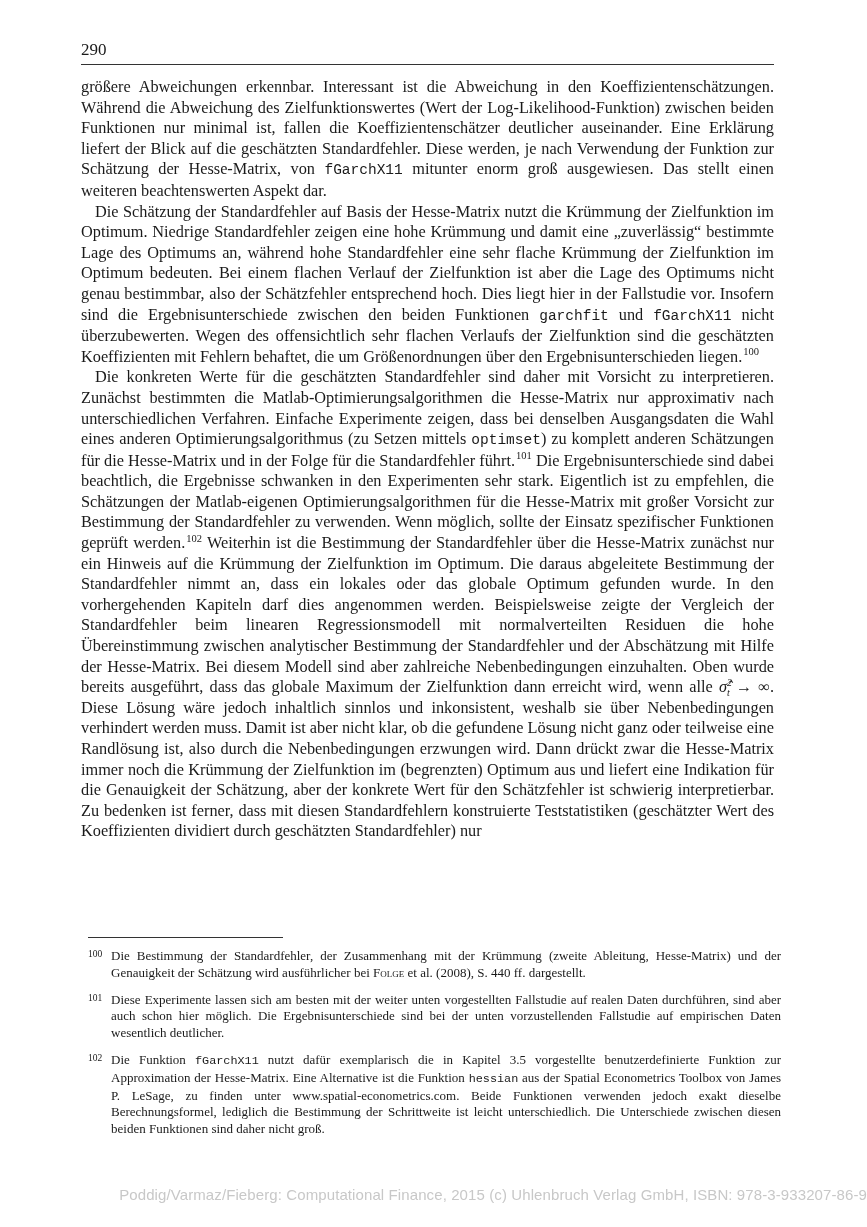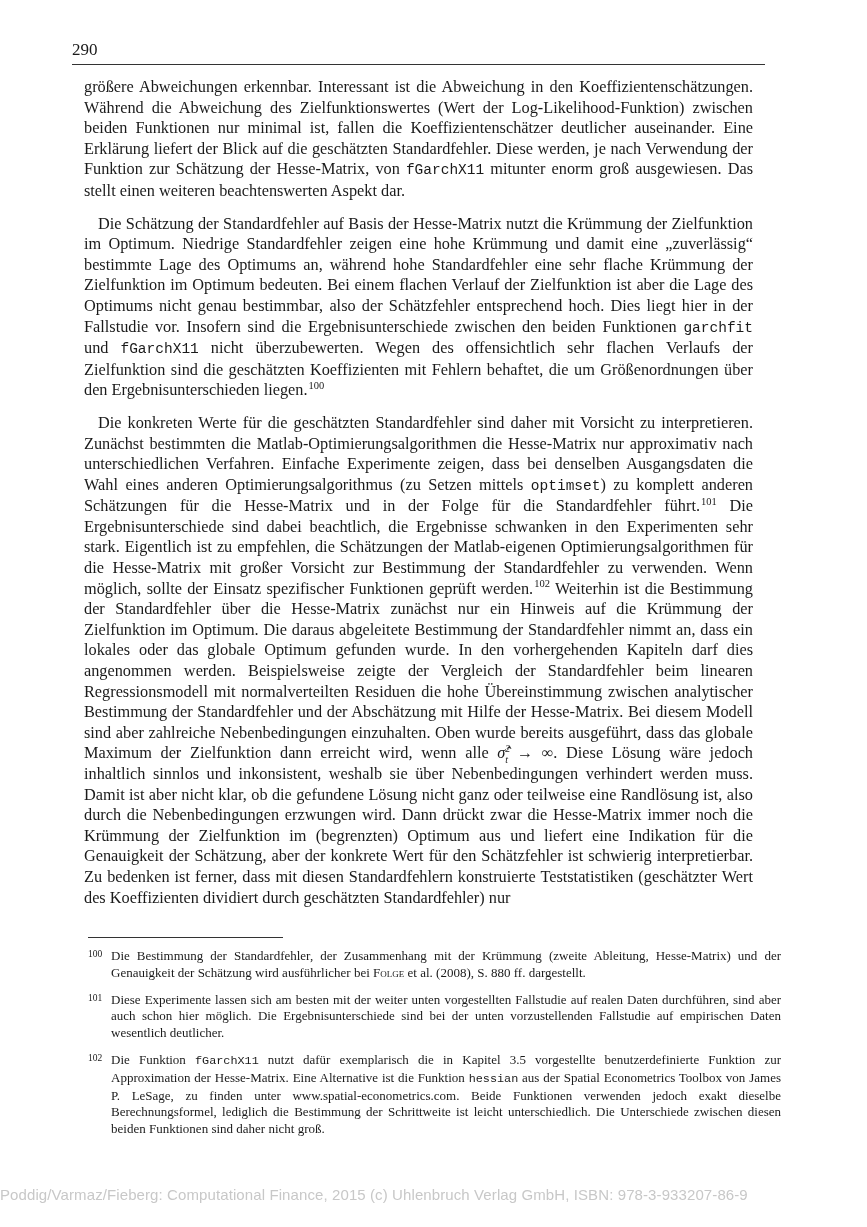--- a/index.html
+++ b/index.html
@@ -1,37 +1,37 @@
 <!DOCTYPE html>
 <html><head>
 <meta charset="utf-8">
 <style>
   html, body { margin: 0; padding: 0; background: #ffffff; }
   body { width: 867px; height: 1227px; position: relative; overflow: hidden;
          font-family: "Liberation Serif", "DejaVu Serif", serif; color: #1a1a1a; }
-  .page { position: absolute; left: 72px; top: 40px; width: 693px; }
+  .page { position: absolute; left: 81px; top: 40px; width: 693px; }
   .header { display: flex; justify-content: space-between; align-items: flex-end;
             font-size: 17px; line-height: 20px; padding-bottom: 4px;
             border-bottom: 1px solid #333; }
   .body { margin-top: 12px; font-size: 16.3px; line-height: 20.6px; text-align: justify;
           hyphens: manual; }
-  .body p { margin: 12px; text-indent: 0; }
+  .body p { margin: 0; text-indent: 0; }
   .body p.indent { text-indent: 14px; }
   .mono { font-family: "Liberation Mono", "DejaVu Sans Mono", monospace; font-size: 14.5px; }
   sup.fn { font-size: 10.5px; line-height: 0; vertical-align: super; margin-left: 1px; }
   .math { font-style: italic; white-space: nowrap; }
   .math sub, .math sup { font-size: 10px; line-height: 0; }
   .fnrule { position: absolute; left: 88px; top: 937px; width: 195px; border-top: 1px solid #333; }
   .footnotes { position: absolute; left: 88px; top: 948px; width: 693px; font-size: 13px;
                line-height: 16.8px; text-align: justify; }
   .fn-item { position: relative; padding-left: 23px; margin-bottom: 10px; }
   .fn-num { position: absolute; left: 0; top: -2px; font-size: 9.5px; }
   .fn-item .mono { font-size: 11.8px; }
   .smallcaps { font-variant: small-caps; }
-  .watermark { position: absolute; left: 0; width: 867px; top: 1186px; text-align: left;
+  .watermark { position: absolute; left: 0; width: 867px; top: 1186px; text-align: right;
                font-family: "Liberation Sans", "DejaVu Sans", sans-serif; font-size: 15px;
                color: #c8c8c8; letter-spacing: 0.1px; }
 </style>
 </head>
 <body>
 
 <div class="page">
   <div class="header">
     <span>290</span>
   </div>
@@ -43,21 +43,21 @@
 
     <p class="indent"><span>Die konkreten Werte für die geschätzten Standardfehler sind daher mit Vorsicht zu interpretieren. Zunächst bestimmten die Matlab-Optimierungsalgorithmen die Hesse-Matrix nur approximativ nach unterschiedlichen Verfahren. Einfache Experimente zeigen, dass bei denselben Ausgangsdaten die Wahl eines anderen Optimierungsalgorithmus (zu Setzen mittels </span><span class="mono">optimset</span><span>) zu komplett anderen Schätzungen für die Hesse-Matrix und in der Folge für die Standardfehler führt.</span><sup class="fn">101</sup><span> Die Ergebnisunterschiede sind dabei beachtlich, die Ergebnisse schwanken in den Experimenten sehr stark. Eigentlich ist zu empfehlen, die Schätzungen der Matlab-eigenen Optimierungsalgorithmen für die Hesse-Matrix mit großer Vorsicht zur Bestimmung der Standardfehler zu verwenden. Wenn möglich, sollte der Einsatz spezifischer Funktionen geprüft werden.</span><sup class="fn">102</sup><span> Weiterhin ist die Bestimmung der Standardfehler über die Hesse-Matrix zunächst nur ein Hinweis auf die Krümmung der Zielfunktion im Optimum. Die daraus abgeleitete Bestimmung der Standardfehler nimmt an, dass ein lokales oder das globale Optimum gefunden wurde. In den vorhergehenden Kapiteln darf dies angenommen werden. Beispielsweise zeigte der Vergleich der Standardfehler beim linearen Regressionsmodell mit normalverteilten Residuen die hohe Übereinstimmung zwischen analytischer Bestimmung der Standardfehler und der Abschätzung mit Hilfe der Hesse-Matrix. Bei diesem Modell sind aber zahlreiche Nebenbedingungen einzuhalten. Oben wurde bereits ausgeführt, dass das globale Maximum der Zielfunktion dann erreicht wird, wenn alle </span><span class="math"><span>σ̂</span><sup>2</sup><sub style="margin-left:-5px">t</sub><span style="font-style:normal"> → ∞</span></span><span>. Diese Lösung wäre jedoch inhaltlich sinnlos und inkonsistent, weshalb sie über Nebenbedingungen verhindert werden muss. Damit ist aber nicht klar, ob die gefundene Lösung nicht ganz oder teilweise eine Randlösung ist, also durch die Nebenbedingungen erzwungen wird. Dann drückt zwar die Hesse-Matrix immer noch die Krümmung der Zielfunktion im (begrenzten) Optimum aus und liefert eine Indikation für die Genauigkeit der Schätzung, aber der konkrete Wert für den Schätzfehler ist schwierig interpretierbar. Zu bedenken ist ferner, dass mit diesen Standardfehlern konstruierte Teststatistiken (geschätzter Wert des Koeffizienten dividiert durch geschätzten Standardfehler) nur</span></p>
   </div>
 </div>
 
 <div class="fnrule"></div>
 
 <div class="footnotes">
   <div class="fn-item">
     <span class="fn-num">100</span>
-    <span>Die Bestimmung der Standardfehler, der Zusammenhang mit der Krümmung (zweite Ableitung, Hesse-Matrix) und der Genauigkeit der Schätzung wird ausführlicher bei </span><span class="smallcaps">Folge</span><span> et al. (2008), S. 880 ff. dargestellt.</span>
+    <span>Die Bestimmung der Standardfehler, der Zusammenhang mit der Krümmung (zweite Ableitung, Hesse-Matrix) und der Genauigkeit der Schätzung wird ausführlicher bei </span><span class="smallcaps">Folge</span><span> et al. (2008), S. 440 ff. dargestellt.</span>
   </div>
   <div class="fn-item">
     <span class="fn-num">101</span>
     <span>Diese Experimente lassen sich am besten mit der weiter unten vorgestellten Fallstudie auf realen Daten durchführen, sind aber auch schon hier möglich. Die Ergebnisunterschiede sind bei der unten vorzustellenden Fallstudie auf empirischen Daten wesentlich deutlicher.</span>
   </div>
   <div class="fn-item">
     <span class="fn-num">102</span>
     <span>Die Funktion </span><span class="mono">fGarchX11</span><span> nutzt dafür exemplarisch die in Kapitel 3.5 vorgestellte benutzerdefinierte Funktion zur Approximation der Hesse-Matrix. Eine Alternative ist die Funktion </span><span class="mono">hessian</span><span> aus der Spatial Econometrics Toolbox von James P. LeSage, zu finden unter www.spatial-econometrics.com. Beide Funktionen verwenden jedoch exakt dieselbe Berechnungsformel, lediglich die Bestimmung der Schrittweite ist leicht unterschiedlich. Die Unterschiede zwischen diesen beiden Funktionen sind daher nicht groß.</span>
   </div>
 </div>

